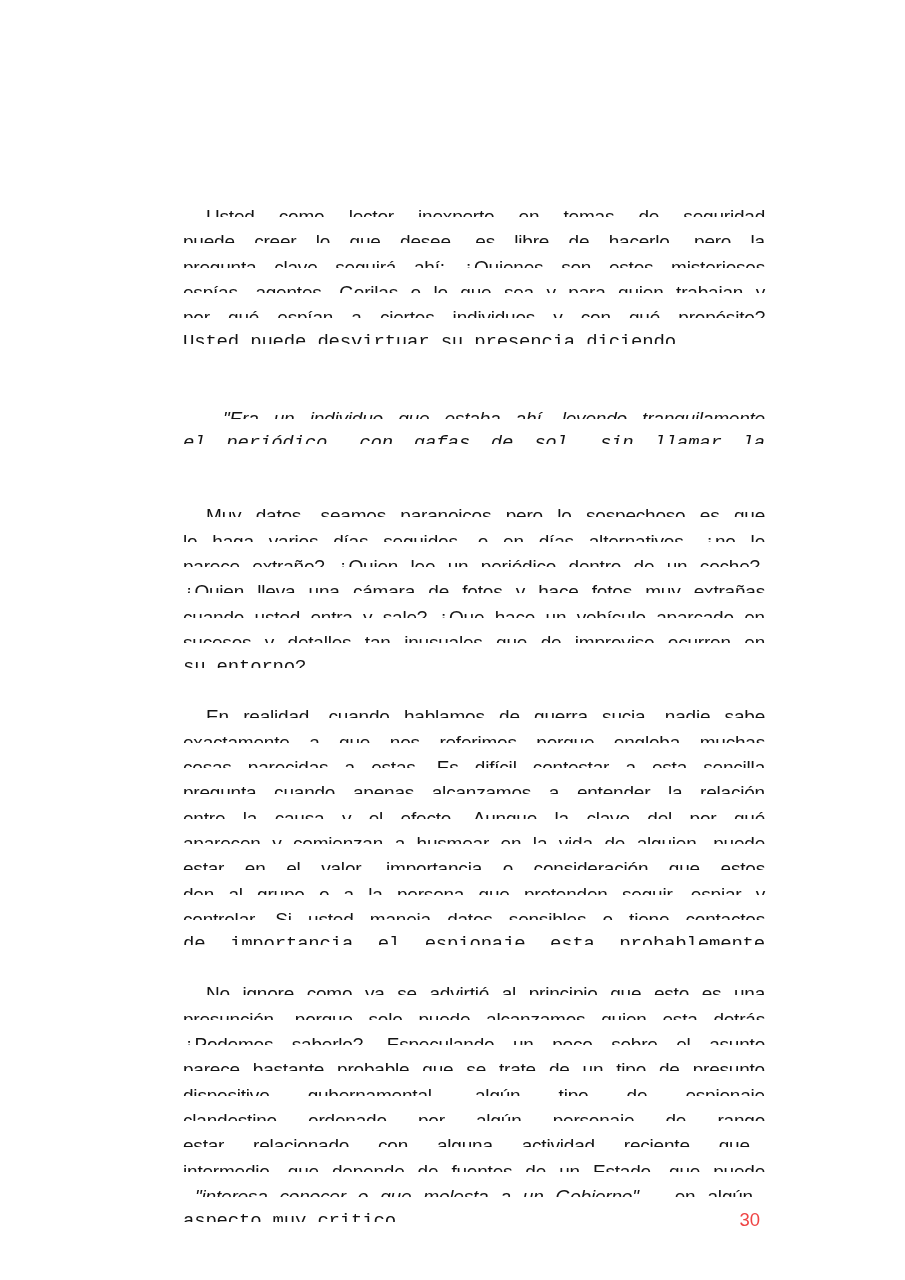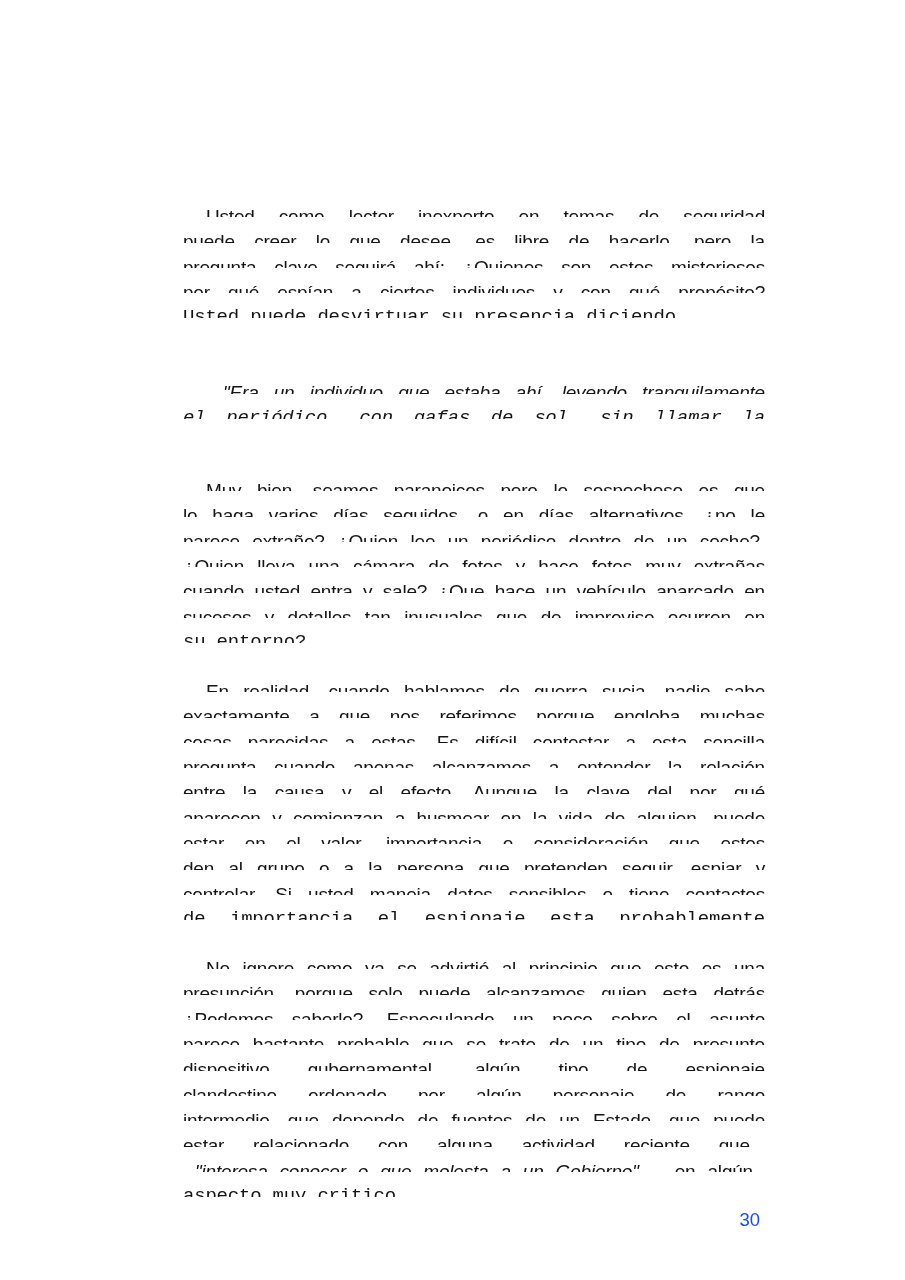--- a/index.html
+++ b/index.html
@@ -34,44 +34,45 @@
   .line.last { text-align-last: left; font-family: Liberation Mono, monospace; }
   .line.indent { padding-left: 35px; }
   .line.qindent { padding-left: 52px; }
   .italic { font-style: italic; }
   .page-number {
     position: absolute;
     top: 1171px;
     right: 157px;
     font-size: 18.5px;
     line-height: 25px;
-    color: #1d4ed8;
+    color: #ef4444;
   }
 </style>
 </head>
 <body>
 
 <div class="book-page">
   <div class="text-block">
 
     <div class="para">
       <div class="line indent">Usted como lector inexperto en temas de seguridad</div>
       <div class="line">puede creer lo que desee, es libre de hacerlo, pero la</div>
       <div class="line">pregunta clave seguirá ahí: ¿Quienes son estos misteriosos</div>
+      <div class="line">espías, agentes, Gorilas o lo que sea y para quien trabajan y</div>
       <div class="line">por qué espían a ciertos individuos y con qué propósito?</div>
       <div class="line last">Usted puede desvirtuar su presencia diciendo...</div>
     </div>
 
     <div class="para quote-block italic">
       <div class="line qindent">"Era un individuo que estaba ahí, leyendo tranquilamente</div>
       <div class="line last">el periódico, con gafas de sol, sin llamar la atención".</div>
     </div>
 
     <div class="para">
-      <div class="line indent">Muy bien, seamos paranoicos pero lo sospechoso es que</div>
+      <div class="line indent">Muy datos, seamos paranoicos pero lo sospechoso es que</div>
       <div class="line">lo haga varios días seguidos, o en días alternativos, ¿no le</div>
       <div class="line">parece extraño? ¿Quien lee un periódico dentro de un coche?,</div>
       <div class="line">¿Quien lleva una cámara de fotos y hace fotos muy extrañas</div>
       <div class="line">cuando usted entra y sale? ¿Que hace un vehículo aparcado en</div>
       <div class="line">sucesos y detalles tan inusuales que de improviso ocurren en</div>
       <div class="line last">su entorno?</div>
     </div>
 
     <div class="para">
       <div class="line indent">En realidad, cuando hablamos de guerra sucia, nadie sabe</div>
@@ -86,22 +87,22 @@
       <div class="line last">de importancia el espionaje esta probablemente asegurado.</div>
     </div>
 
     <div class="para">
       <div class="line indent">No ignore como ya se advirtió al principio que esto es una</div>
       <div class="line">presunción, porque solo puede alcanzamos quien esta detrás</div>
       <div class="line">¿Podemos saberlo?. Especulando un poco sobre el asunto</div>
       <div class="line">parece bastante probable que se trate de un tipo de presunto</div>
       <div class="line">dispositivo gubernamental, algún tipo de espionaje</div>
       <div class="line">clandestino ordenado por algún personaje de rango</div>
+      <div class="line">estar relacionado con alguna actividad reciente que...</div>
       <div class="line">intermedio, que depende de fuentes de un Estado, que puede</div>
-      <div class="line">estar relacionado con alguna actividad reciente que...</div>
       <div class="line"><span class="italic">"interesa conocer o que molesta a un Gobierno"</span> <span>en algún</span></div>
       <div class="line last">aspecto muy critico.</div>
     </div>
 
   </div>
 
   <div class="page-number">30</div>
 </div>
 
 </body></html>

